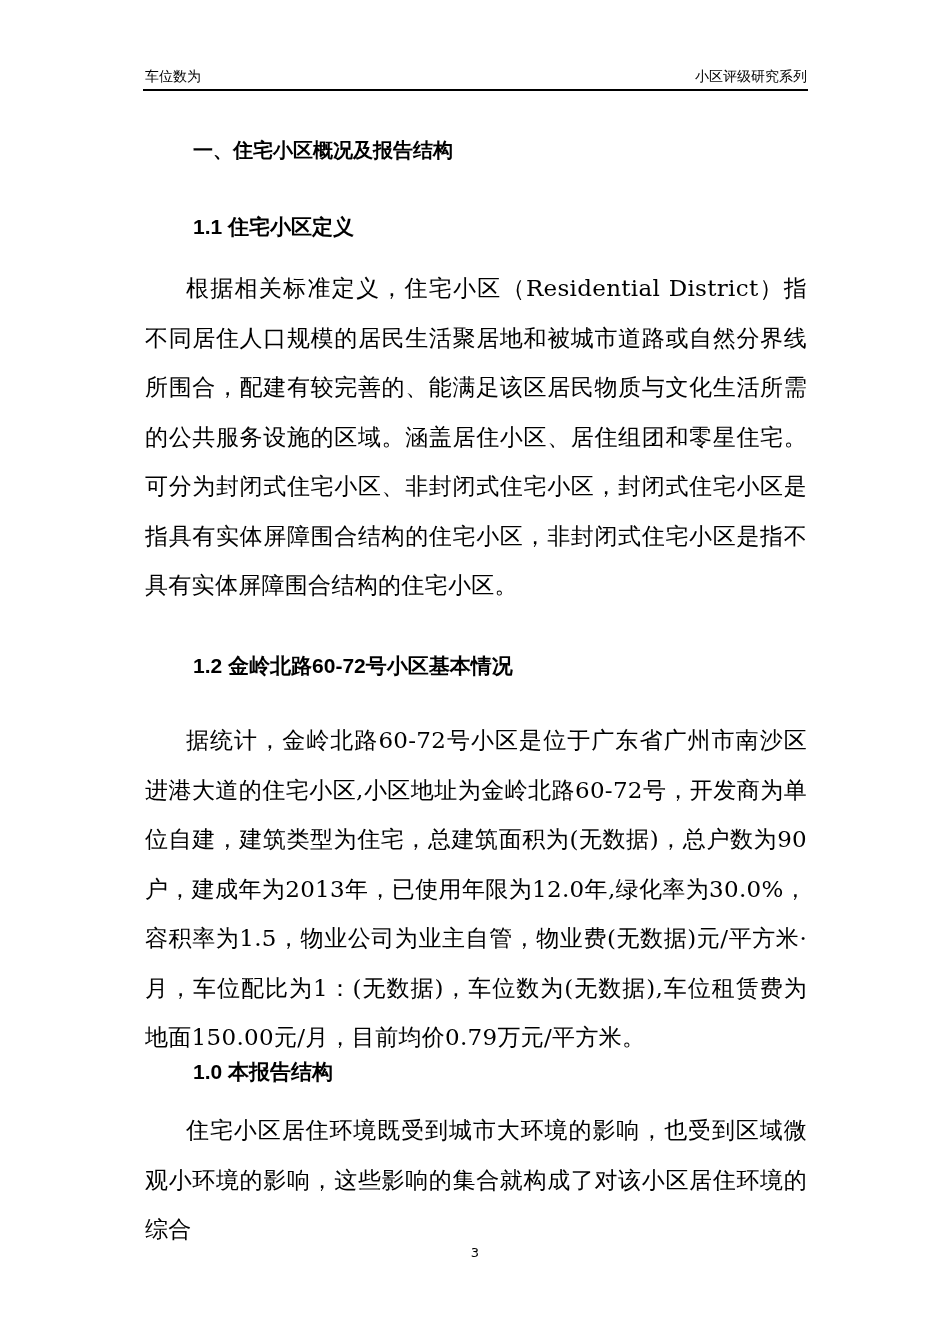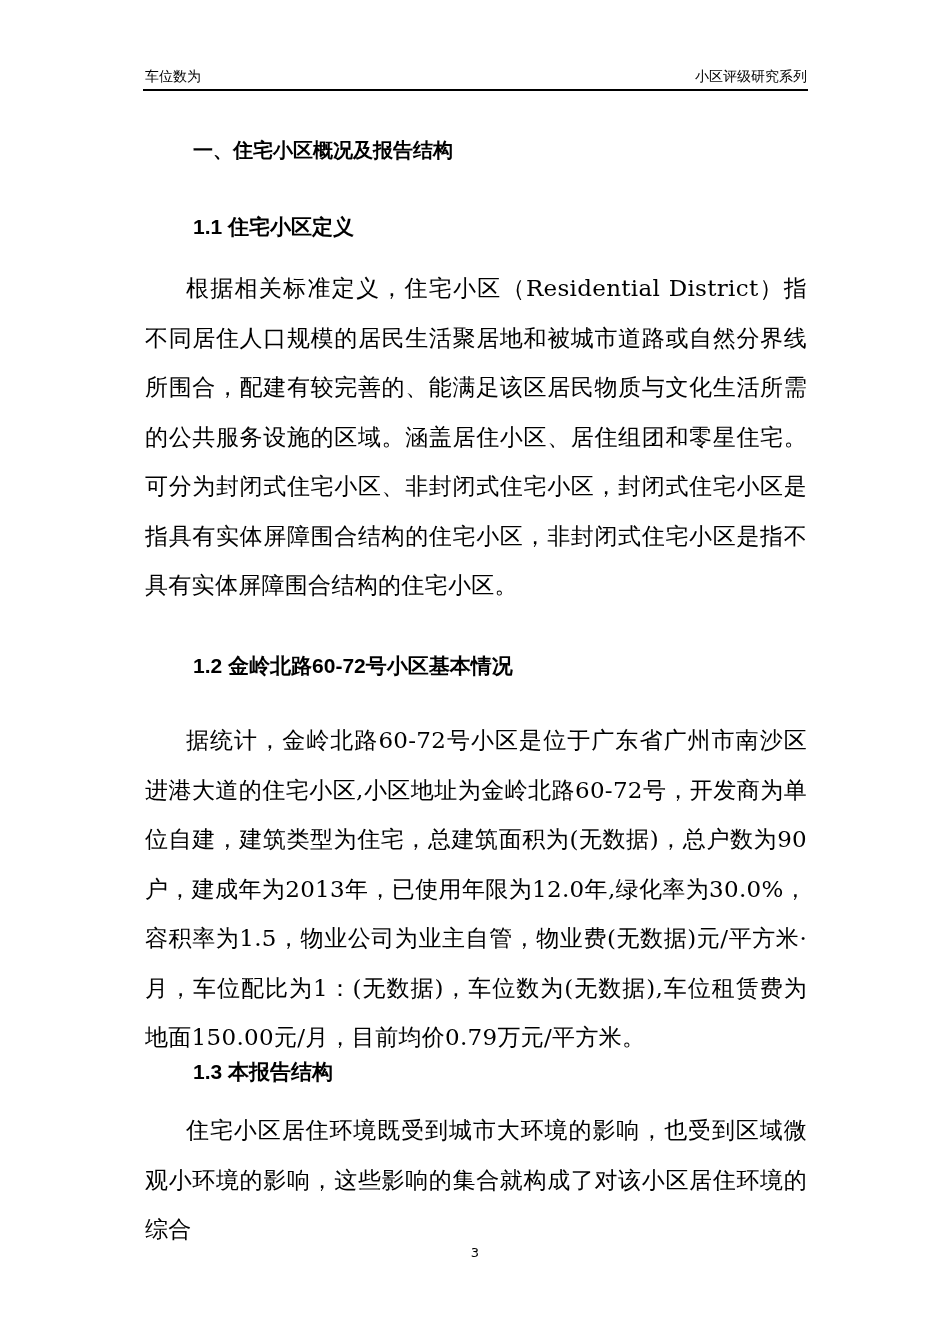--- a/index.html
+++ b/index.html
@@ -45,16 +45,16 @@
 <div class="header-rule"></div>
 
 <div class="h1" style="left:193px;">一、住宅小区概况及报告结构</div>
 
 <div class="h2" style="left:193px; top:213px;">1.1 住宅小区定义</div>
 <div class="para" style="top:264px;">根据相关标准定义，住宅小区（Residential District）指不同居住人口规模的居民生活聚居地和被城市道路或自然分界线所围合，配建有较完善的、能满足该区居民物质与文化生活所需的公共服务设施的区域。涵盖居住小区、居住组团和零星住宅。可分为封闭式住宅小区、非封闭式住宅小区，封闭式住宅小区是指具有实体屏障围合结构的住宅小区，非封闭式住宅小区是指不具有实体屏障围合结构的住宅小区。</div>
 
 <div class="h2" style="left:193px; top:636px;margin-top:16px;">1.2 金岭北路60-72号小区基本情况</div>
 <div class="para" style="top:716px;">据统计，金岭北路60-72号小区是位于广东省广州市南沙区进港大道的住宅小区,小区地址为金岭北路60-72号，开发商为单位自建，建筑类型为住宅，总建筑面积为(无数据)，总户数为90户，建成年为2013年，已使用年限为12.0年,绿化率为30.0%，容积率为1.5，物业公司为业主自管，物业费(无数据)元/平方米·月，车位配比为1：(无数据)，车位数为(无数据),车位租赁费为地面150.00元/月，目前均价0.79万元/平方米。</div>
 
-<div class="h2" style="left:193px; top:1058px;">1.3 本报告结构</div>
+<div class="h2" style="left:193px; top:1058px;">1.0 本报告结构</div>
 <div class="para" style="top:1106px;">住宅小区居住环境既受到城市大环境的影响，也受到区域微观小环境的影响，这些影响的集合就构成了对该小区居住环境的综合</div>
 
 <div class="page-num">3</div>
 
 </body></html>

